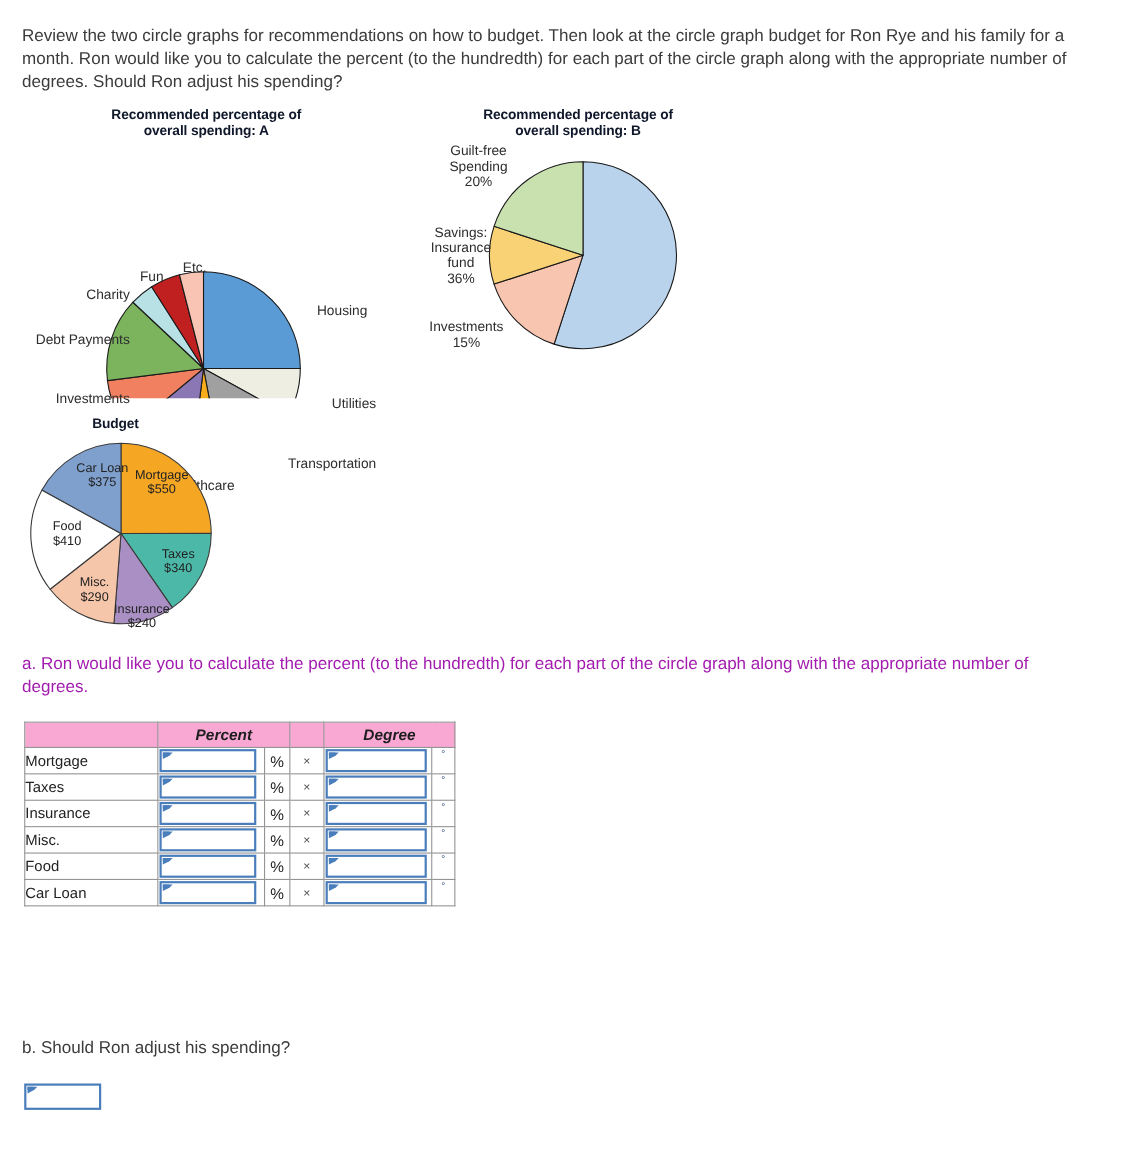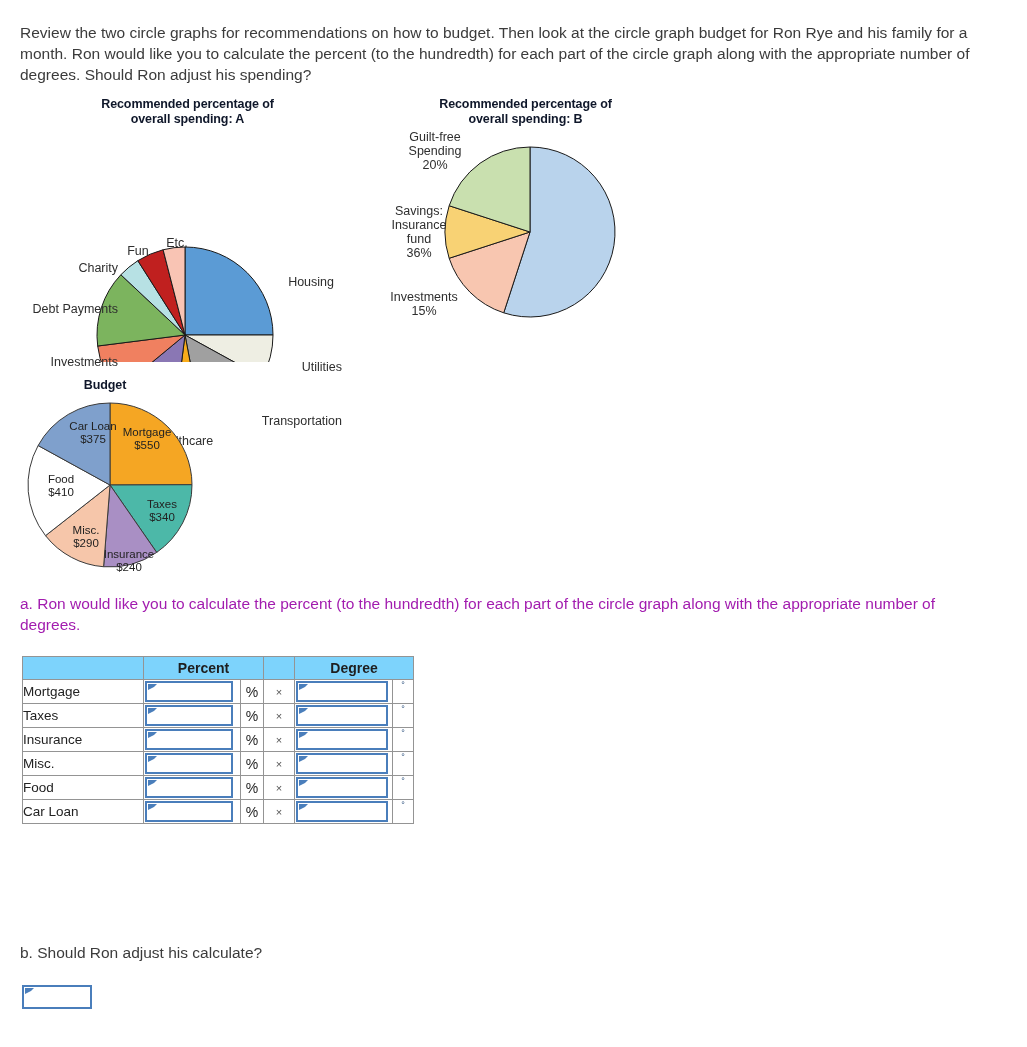--- a/index.html
+++ b/index.html
@@ -104,26 +104,27 @@
     font-size: 13.5px;
     color: #222222;
   }
   .answer-table td, .answer-table th {
     border: 1px solid #949494;
     padding: 0;
     height: 23px;
     font-weight: normal;
   }
   .answer-table thead th {
-    background: #7dd3fc;
+    background: #f9a8d4;
     text-align: center;
     font-weight: bold;
     font-size: 14px;
     height: 22px;
     color: #1e1e1e;
+    font-style: italic;
   }
   .th-blank { width: 120px; }
   .th-percent { width: 119px; }
   .th-gap { width: 30px; }
   .th-degree { width: 118px; }
 
   .row-label {
     padding-left: 5px;
     text-align: left;
     white-space: nowrap;
@@ -411,16 +412,16 @@
         <td class="cell-input">
           <div class="inputbox degree">
             <span class="flag"></span>
           </div>
         </td>
         <td class="deg-cell">°</td>
       </tr>
     </tbody>
 </table>
 
-<div class="question-b">b. Should Ron adjust his calculate?</div>
+<div class="question-b">b. Should Ron adjust his spending?</div>
 <div class="answer-b">
   <span class="flag"></span>
 </div>
 
 </body></html>

